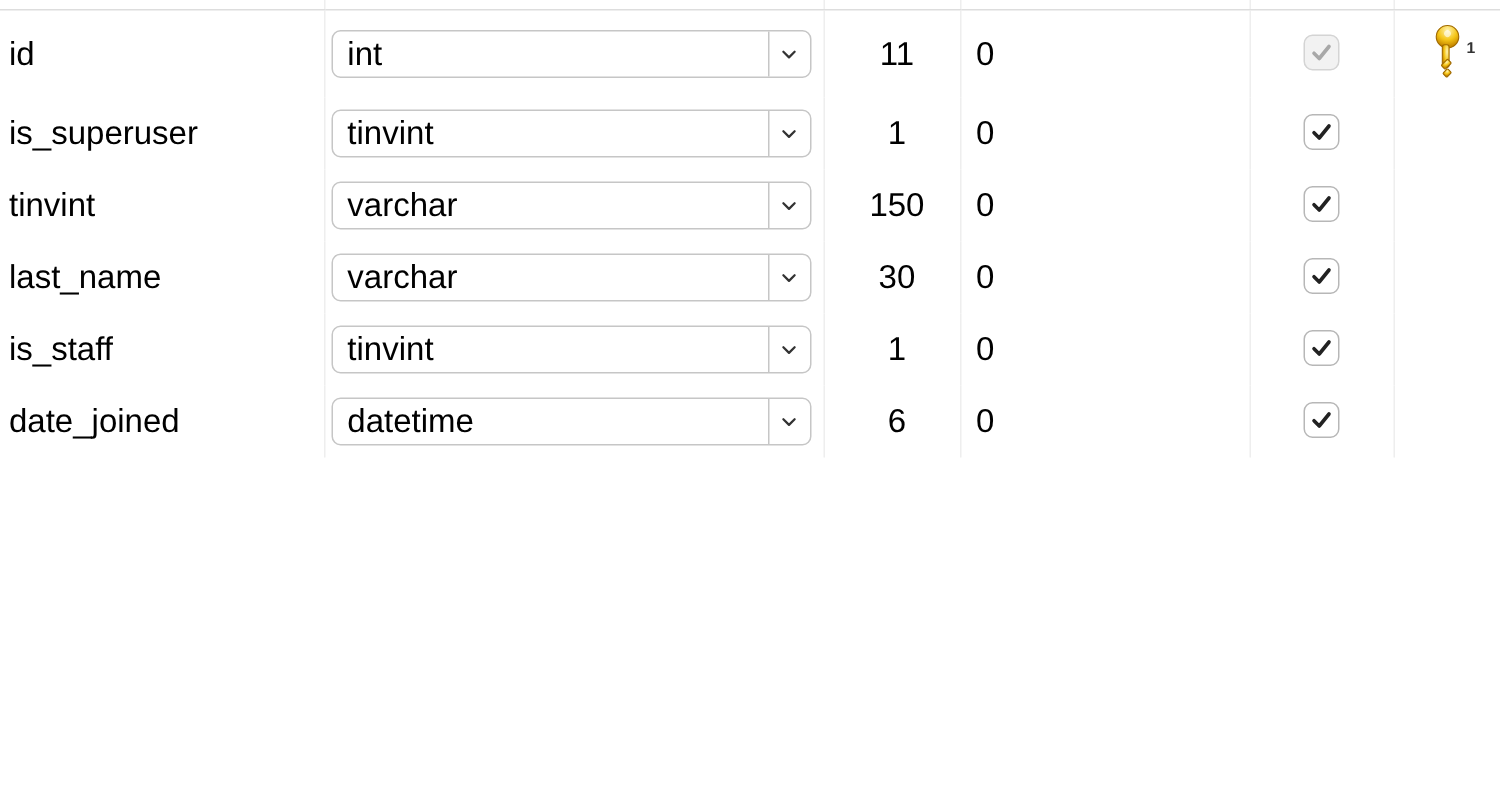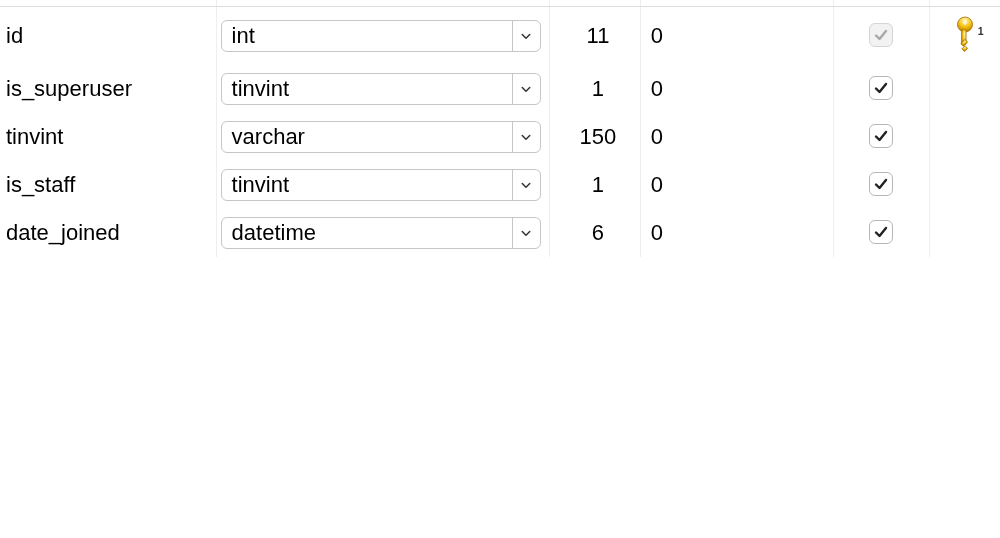--- a/index.html
+++ b/index.html
@@ -203,20 +203,41 @@
       <div class="cell cell-len"><span>150</span></div>
       <div class="cell cell-dec"><span>0</span></div>
       <div class="cell cell-check"><span class="checkbox">
           <svg viewBox="0 0 16 16">
             <path class="check-path" d="M3 8.5 L6.5 12 L13 4"></path>
           </svg>
         </span></div>
       <div class="cell cell-key"></div>
     </div>
     <div class="row">
+      <div class="cell cell-name"><span>last_name</span></div>
+      <div class="cell cell-type">
+        <div class="type-select">
+          <span>varchar</span>
+          <span class="caret">
+            <svg viewBox="0 0 16 16">
+              <path d="M3 6 L8 11 L13 6" fill="none" stroke="#333" stroke-width="2" stroke-linecap="round" stroke-linejoin="round"></path>
+            </svg>
+          </span>
+        </div>
+      </div>
+      <div class="cell cell-len"><span>30</span></div>
+      <div class="cell cell-dec"><span>0</span></div>
+      <div class="cell cell-check"><span class="checkbox">
+          <svg viewBox="0 0 16 16">
+            <path class="check-path" d="M3 8.5 L6.5 12 L13 4"></path>
+          </svg>
+        </span></div>
+      <div class="cell cell-key"></div>
+    </div>
+    <div class="row">
       <div class="cell cell-name"><span>is_staff</span></div>
       <div class="cell cell-type">
         <div class="type-select">
           <span>tinvint</span>
           <span class="caret">
             <svg viewBox="0 0 16 16">
               <path d="M3 6 L8 11 L13 6" fill="none" stroke="#333" stroke-width="2" stroke-linecap="round" stroke-linejoin="round"></path>
             </svg>
           </span>
         </div>

